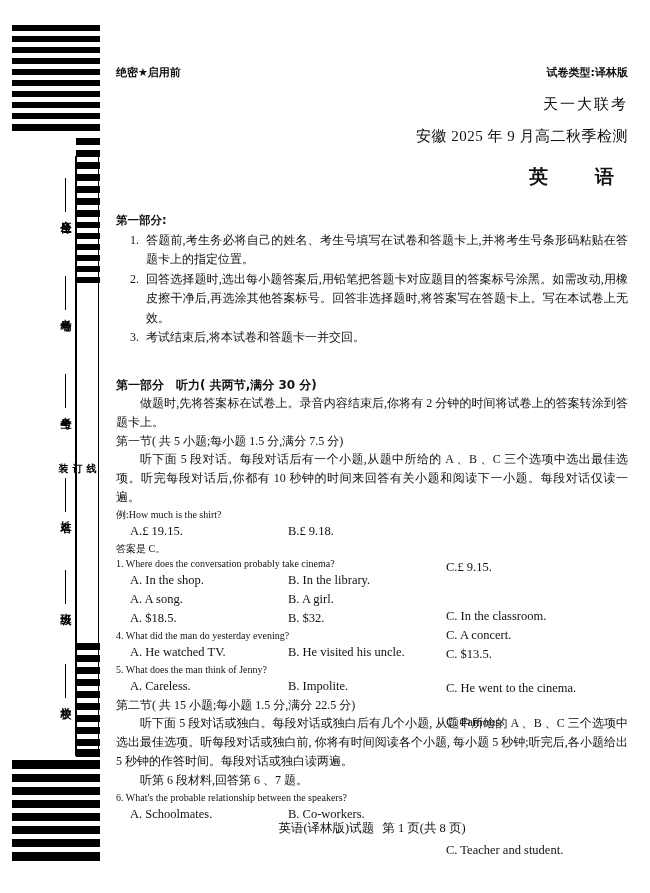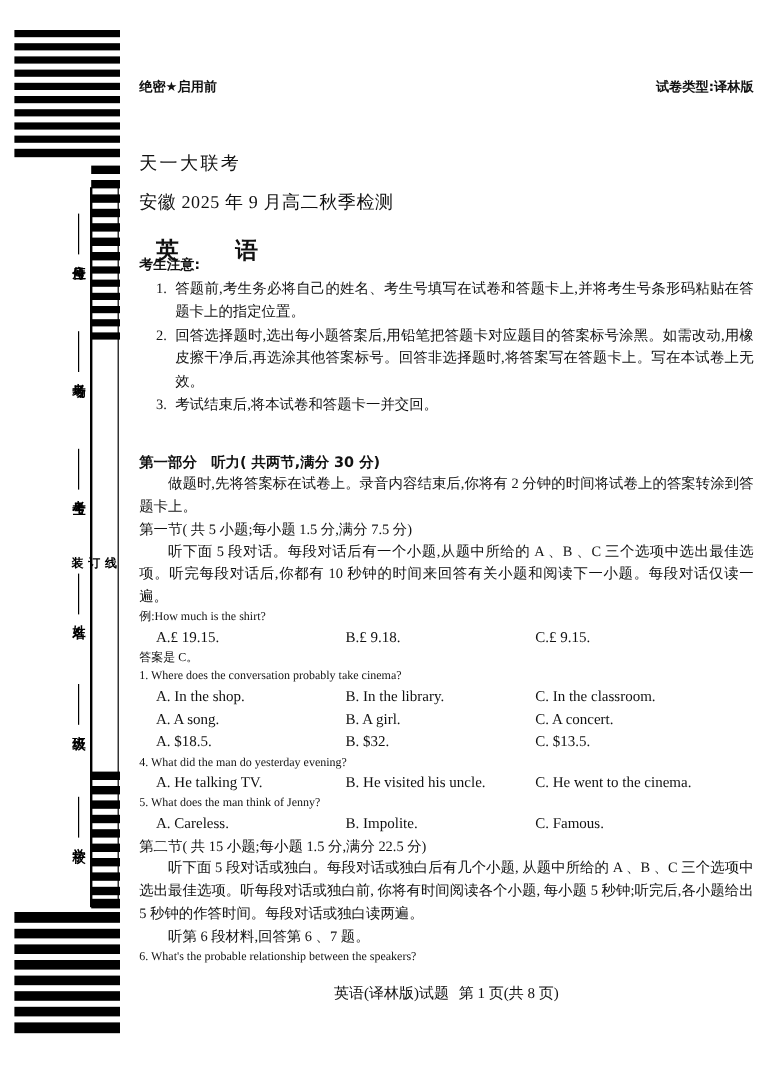--- a/index.html
+++ b/index.html
@@ -128,22 +128,21 @@
     font-weight: bold;
   }
   #hdr-left { letter-spacing: 0px; }
   #hdr-right { letter-spacing: 0px; }
 
   
   #title-block {
     position: absolute;
     left: 0; top: 70px;
     width: 512px;
-    text-align: left;
-    margin-top: 32px;
+    text-align: right;
   }
   #t-org {
     font-size: 15px;
     letter-spacing: 2px;
     margin-bottom: 13px;
   }
   #t-exam {
     font-size: 15px;
     letter-spacing: 0.5px;
     margin-bottom: 18px;
@@ -220,21 +219,21 @@
     font-size: 12.5px;
     line-height: 1.5;
     height: 19px;
   }
   .opt {
     position: absolute;
     white-space: nowrap;
   }
   .opt-a { left: 14px; }
   .opt-b { left: 172px; }
-  .opt-c { left: 330px; }
+  .opt-c { left: 330px; margin-top: 36px; }
 
   
   #footer {
     position: absolute;
     left: 0;
     top: 795px;
     width: 512px;
     text-align: center;
     font-size: 12.5px;
   }
@@ -327,21 +326,21 @@
       <span id="hdr-right">试卷类型:译林版</span>
     </div>
 
     <div id="title-block">
       <div id="t-org">天一大联考</div>
       <div id="t-exam">安徽 2025 年 9 月高二秋季检测</div>
       <div id="t-subject">英　语</div>
     </div>
 
     <div id="notice">
-      <div id="notice-title">考生注意:</div>
+      <div id="notice-title">第一部分:</div>
 
       <div class="notice-item">
         <span class="notice-num">1.</span>
         <span class="notice-text">答题前,考生务必将自己的姓名、考生号填写在试卷和答题卡上,并将考生号条形码粘贴在答题卡上的指定位置。</span>
       </div>
       <div class="notice-item">
         <span class="notice-num">2.</span>
         <span class="notice-text">回答选择题时,选出每小题答案后,用铅笔把答题卡对应题目的答案标号涂黑。如需改动,用橡皮擦干净后,再选涂其他答案标号。回答非选择题时,将答案写在答题卡上。写在本试卷上无效。</span>
       </div>
       <div class="notice-item">
@@ -390,21 +389,21 @@
         <span class="opt opt-a">A. $18.5.</span>
         <span class="opt opt-b">B. $32.</span>
         <span class="opt opt-c">C. $13.5.</span>
       </div>
 
       <div class="qline">
         <span>4.</span>
         <span>What did the man do yesterday evening?</span>
       </div>
       <div class="opts">
-        <span class="opt opt-a">A. He talking TV.</span>
+        <span class="opt opt-a">A. He watched TV.</span>
         <span class="opt opt-b">B. He visited his uncle.</span>
         <span class="opt opt-c">C. He went to the cinema.</span>
       </div>
 
       <div class="qline">
         <span>5.</span>
         <span>What does the man think of Jenny?</span>
       </div>
       <div class="opts">
         <span class="opt opt-a">A. Careless.</span>
@@ -413,20 +412,25 @@
       </div>
 
       <div class="sub-head">第二节( 共 15 小题;每小题 1.5 分,满分 22.5 分)</div>
       <p class="para">听下面 5 段对话或独白。每段对话或独白后有几个小题, 从题中所给的 A 、B 、C 三个选项中选出最佳选项。听每段对话或独白前, 你将有时间阅读各个小题, 每小题 5 秒钟;听完后,各小题给出 5 秒钟的作答时间。每段对话或独白读两遍。</p>
       <p class="para">听第 6 段材料,回答第 6 、7 题。</p>
 
       <div class="qline">
         <span>6.</span>
         <span>What's the probable relationship between the speakers?</span>
       </div>
+      <div class="opts">
+        <span class="opt opt-a">A. Schoolmates.</span>
+        <span class="opt opt-b">B. Co-workers.</span>
+        <span class="opt opt-c">C. Teacher and student.</span>
+      </div>
 
     </div>
 
     <div id="footer">
       <span>英语(译林版)试题</span><span class="fgap"></span><span>第 1 页(共 8 页)</span>
     </div>
 
   </div>
 </div>
 

